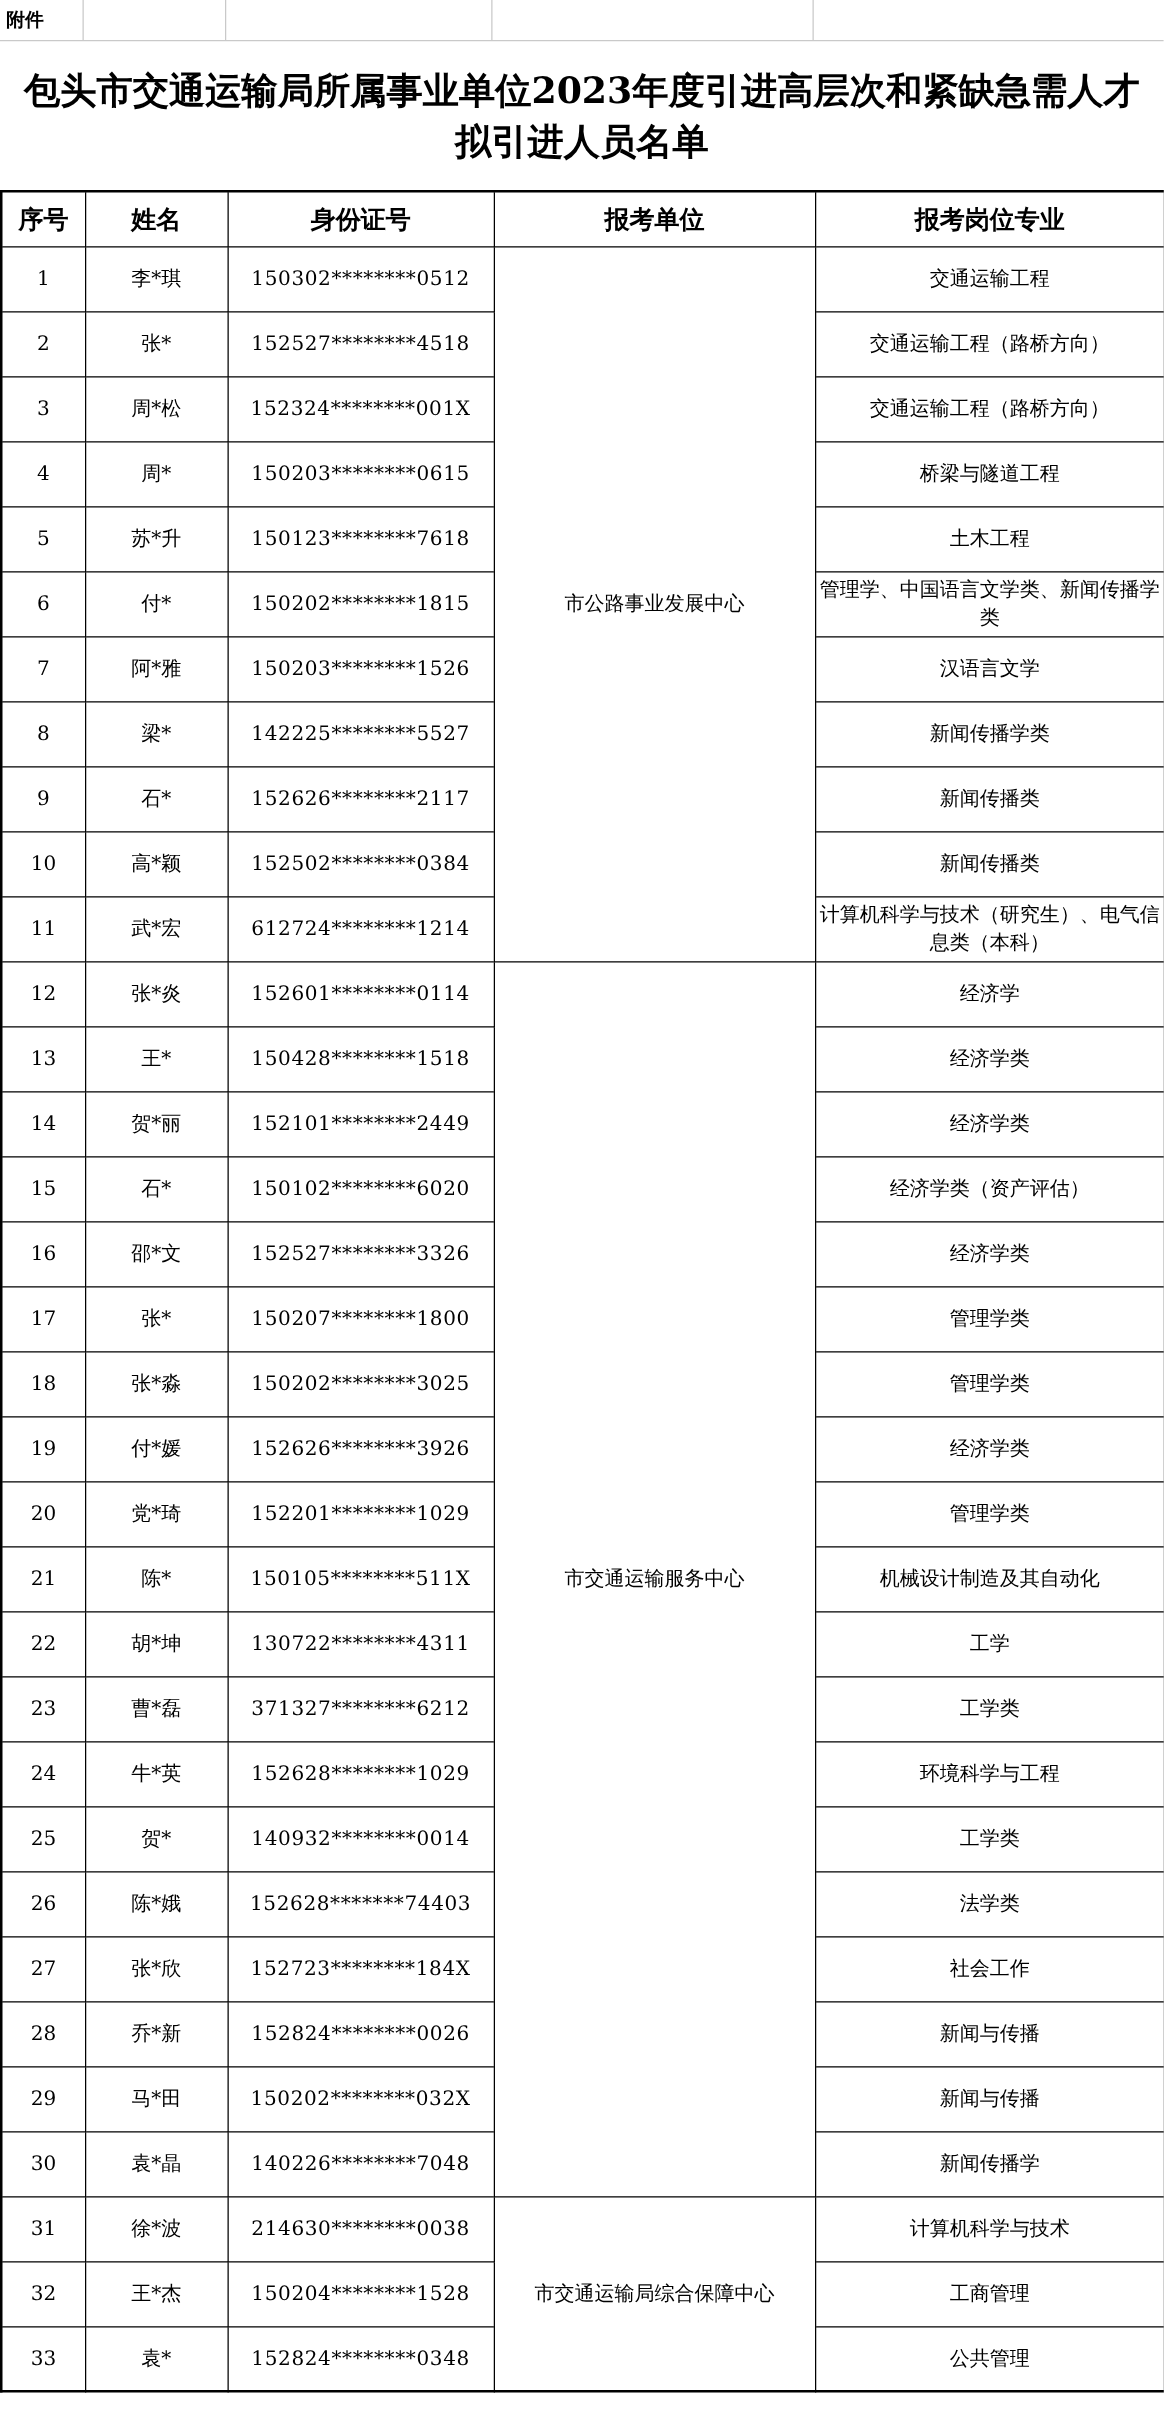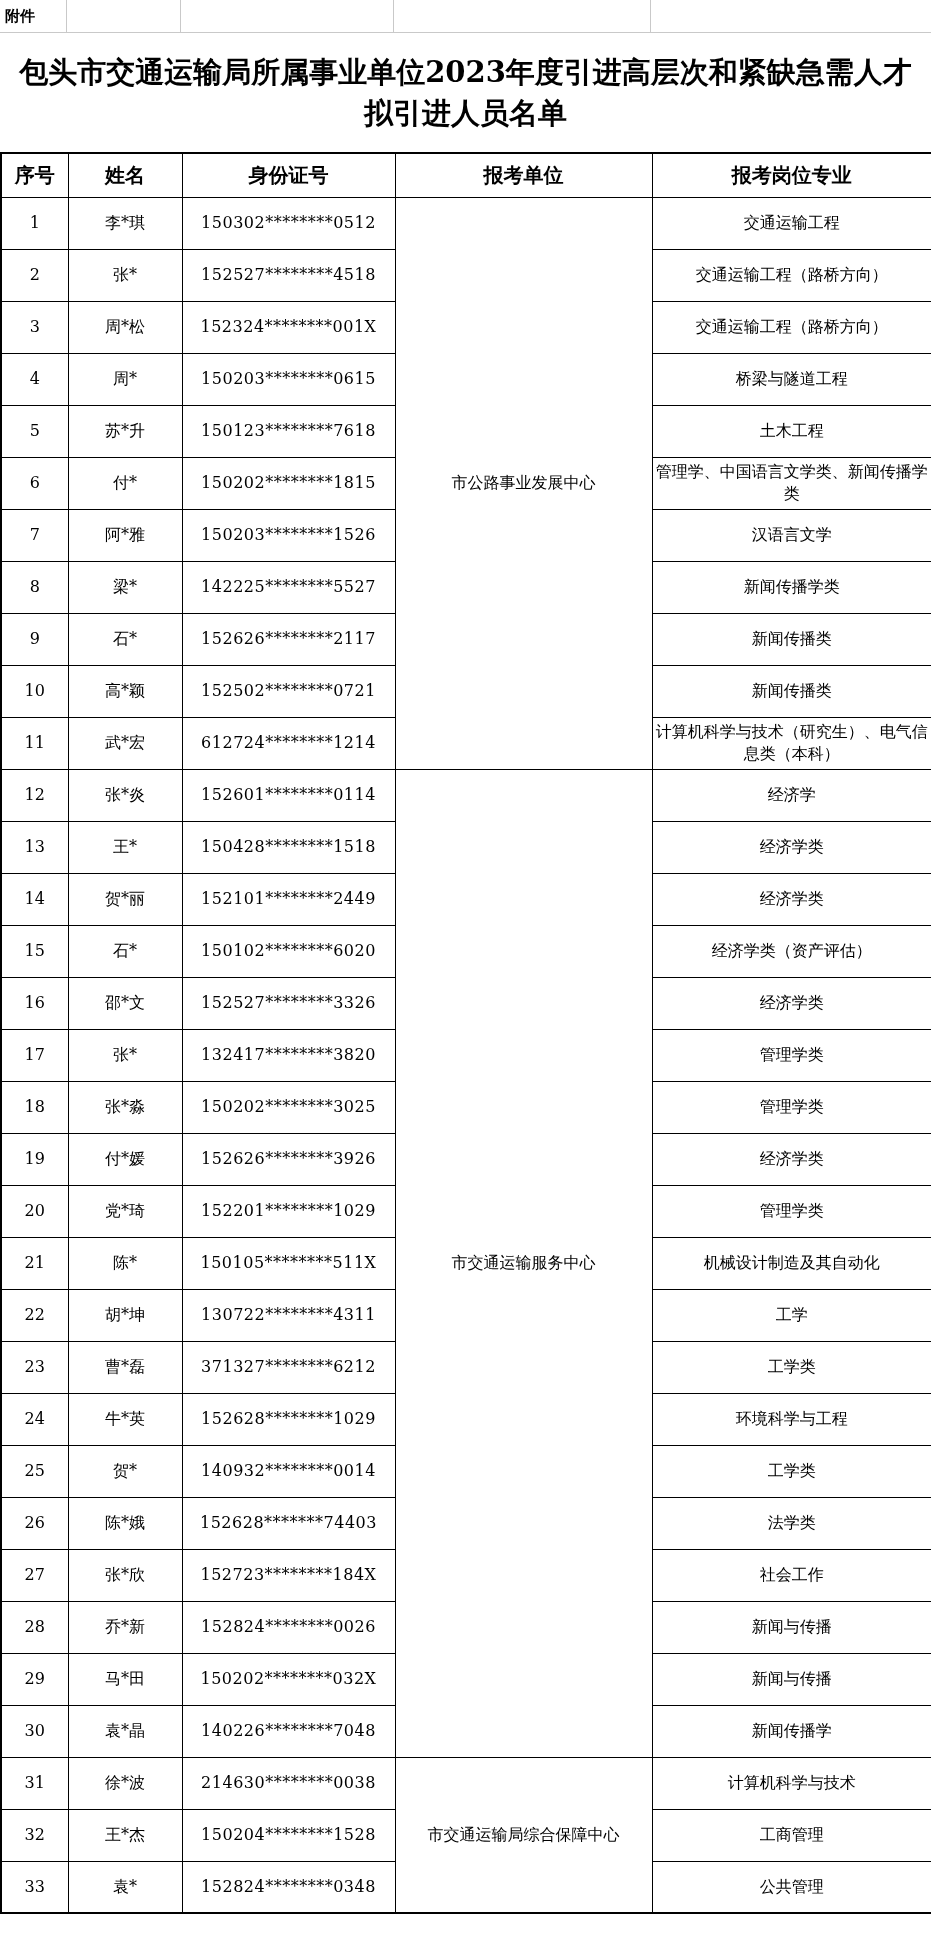--- a/index.html
+++ b/index.html
@@ -149,21 +149,21 @@
       </tr>
       <tr>
         <td class="cell-no">9</td>
         <td class="cell-name">石*</td>
         <td class="cell-id">152626********2117</td>
         <td class="cell-major">新闻传播类</td>
       </tr>
       <tr>
         <td class="cell-no">10</td>
         <td class="cell-name">高*颖</td>
-        <td class="cell-id">152502********0721</td>
+        <td class="cell-id">152502********0384</td>
         <td class="cell-major">新闻传播类</td>
       </tr>
       <tr>
         <td class="cell-no">11</td>
         <td class="cell-name">武*宏</td>
         <td class="cell-id">612724********1214</td>
         <td class="cell-major">计算机科学与技术（研究生）、电气信息类（本科）</td>
       </tr>
       <tr>
         <td class="cell-no">12</td>
@@ -192,21 +192,21 @@
       </tr>
       <tr>
         <td class="cell-no">16</td>
         <td class="cell-name">邵*文</td>
         <td class="cell-id">152527********3326</td>
         <td class="cell-major">经济学类</td>
       </tr>
       <tr>
         <td class="cell-no">17</td>
         <td class="cell-name">张*</td>
-        <td class="cell-id">132417********3820</td>
+        <td class="cell-id">150207********1800</td>
         <td class="cell-major">管理学类</td>
       </tr>
       <tr>
         <td class="cell-no">18</td>
         <td class="cell-name">张*淼</td>
         <td class="cell-id">150202********3025</td>
         <td class="cell-major">管理学类</td>
       </tr>
       <tr>
         <td class="cell-no">19</td>

